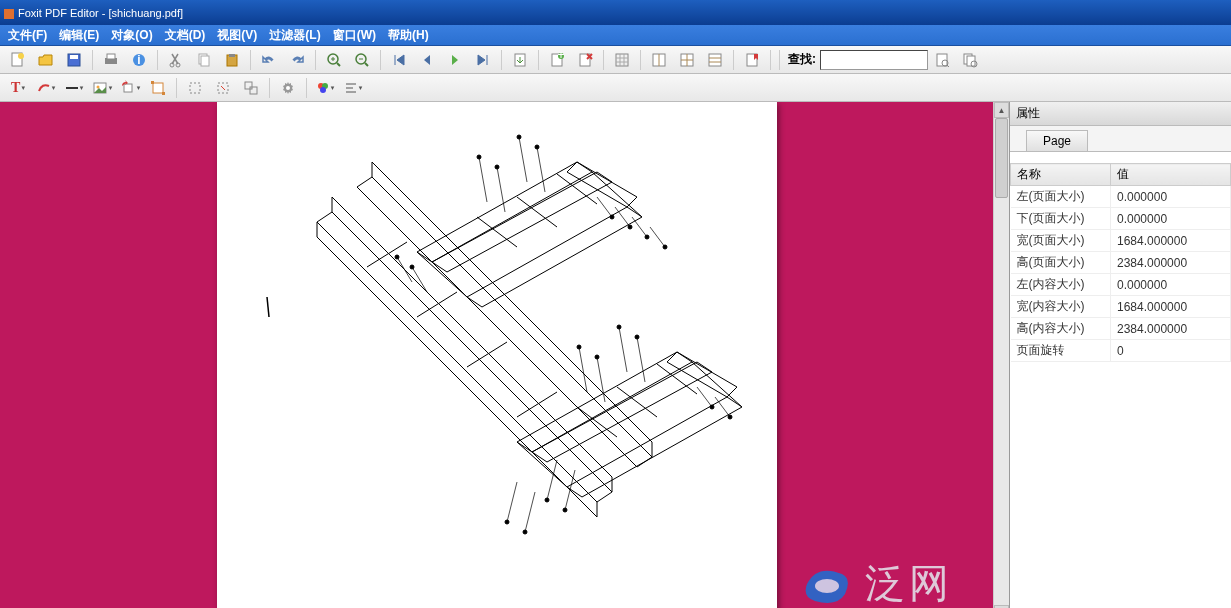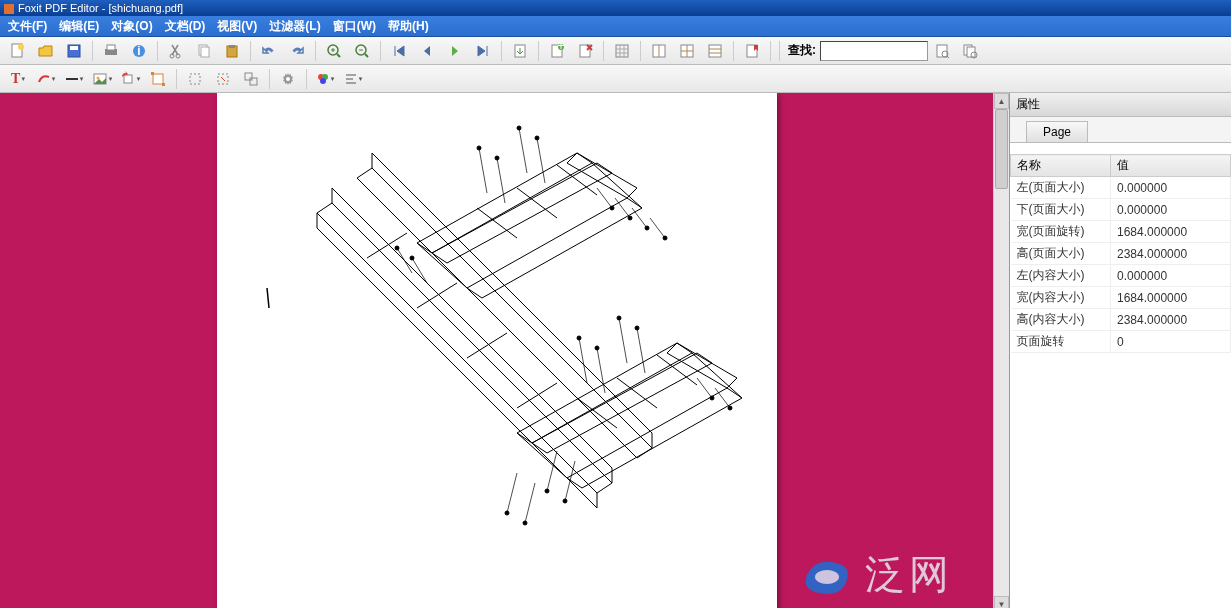--- a/index.html
+++ b/index.html
@@ -1,18 +1,18 @@
 <!DOCTYPE html>
 <html><head>
 <meta charset="utf-8">
 <style>
 * { margin: 0; padding: 0; box-sizing: border-box; font-family: "Microsoft YaHei", SimSun, Arial, sans-serif; font-size: 12px; }
 body { width: 1231px; height: 608px; overflow: hidden; background: #fff; }
 
-.titlebar { height: 16px; background: linear-gradient(#1e5fbf, #0b3d91); color: #fff; display: flex; align-items: center; padding: 0 4px; overflow: hidden; }
+.titlebar { height: 25px; background: linear-gradient(#1e5fbf, #0b3d91); color: #fff; display: flex; align-items: center; padding: 0 4px; overflow: hidden; }
 .titlebar-icon { width: 10px; height: 10px; margin-right: 4px; display: inline-block; }
 .titlebar-text { font-size: 11px; white-space: nowrap; }
 
 .menubar { height: 21px; background: linear-gradient(#3a7fe0, #2a6fd0); display: flex; align-items: center; padding: 0 2px; color: #fff; border-bottom: 1px solid #1a4f9f; }
 .menuitem { padding: 2px 6px; cursor: pointer; white-space: nowrap; font-weight: bold; }
 
 .toolbar { height: 28px; background: linear-gradient(#f8f8f8, #e8e8e8); border-bottom: 1px solid #bbb; display: flex; align-items: center; padding: 2px 4px; }
 .toolbtn { width: 24px; height: 24px; margin: 0 2px; display: flex; align-items: center; justify-content: center; cursor: pointer; border: 1px solid transparent; border-radius: 2px; }
 .tbsep { width: 1px; height: 20px; background: #ccc; margin: 0 4px; }
 .toolbtn.drop::after { content: "▾"; font-size: 7px; color: #555; margin-left: 1px; }
@@ -449,21 +449,21 @@
           <tbody id="props-body">
             <tr>
               <td>左(页面大小)</td>
               <td>0.000000</td>
             </tr>
             <tr>
               <td>下(页面大小)</td>
               <td>0.000000</td>
             </tr>
             <tr>
-              <td>宽(页面旋转)</td>
+              <td>宽(页面大小)</td>
               <td>1684.000000</td>
             </tr>
             <tr>
               <td>高(页面大小)</td>
               <td>2384.000000</td>
             </tr>
             <tr>
               <td>左(内容大小)</td>
               <td>0.000000</td>
             </tr>

